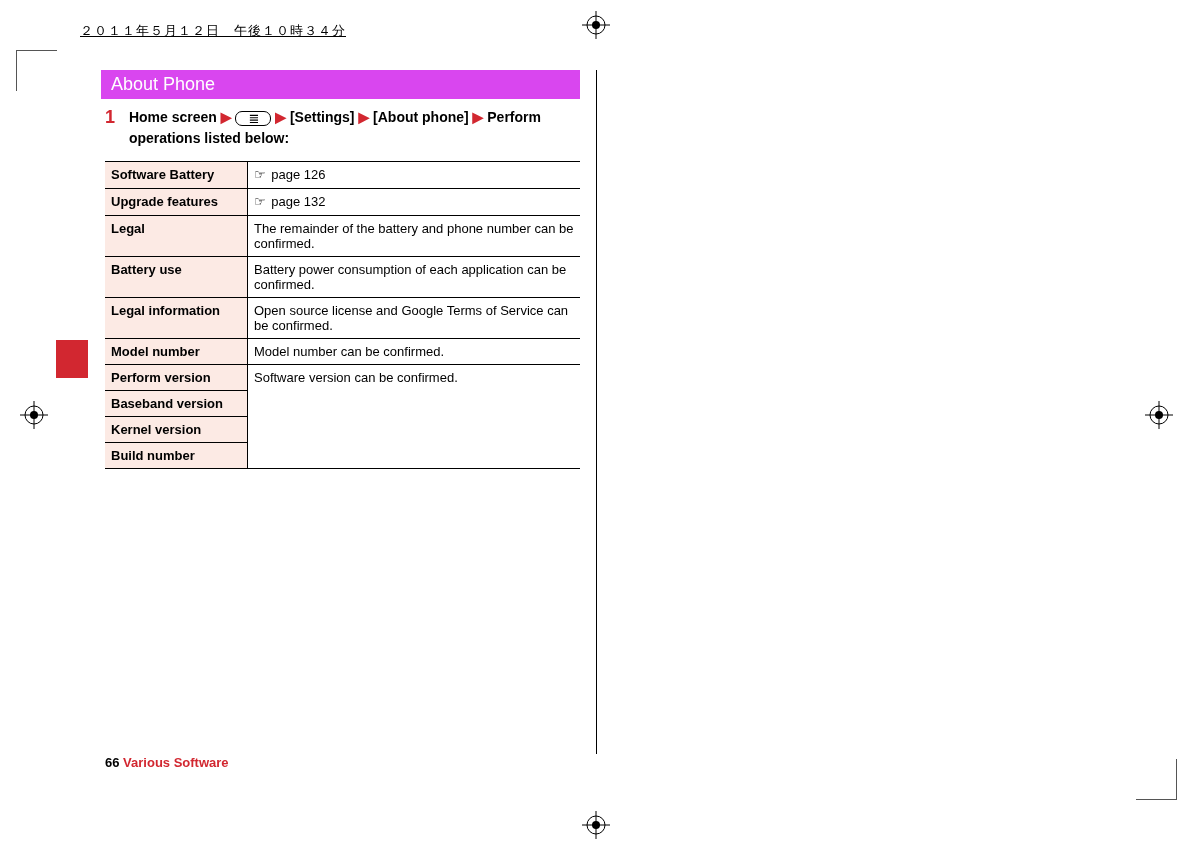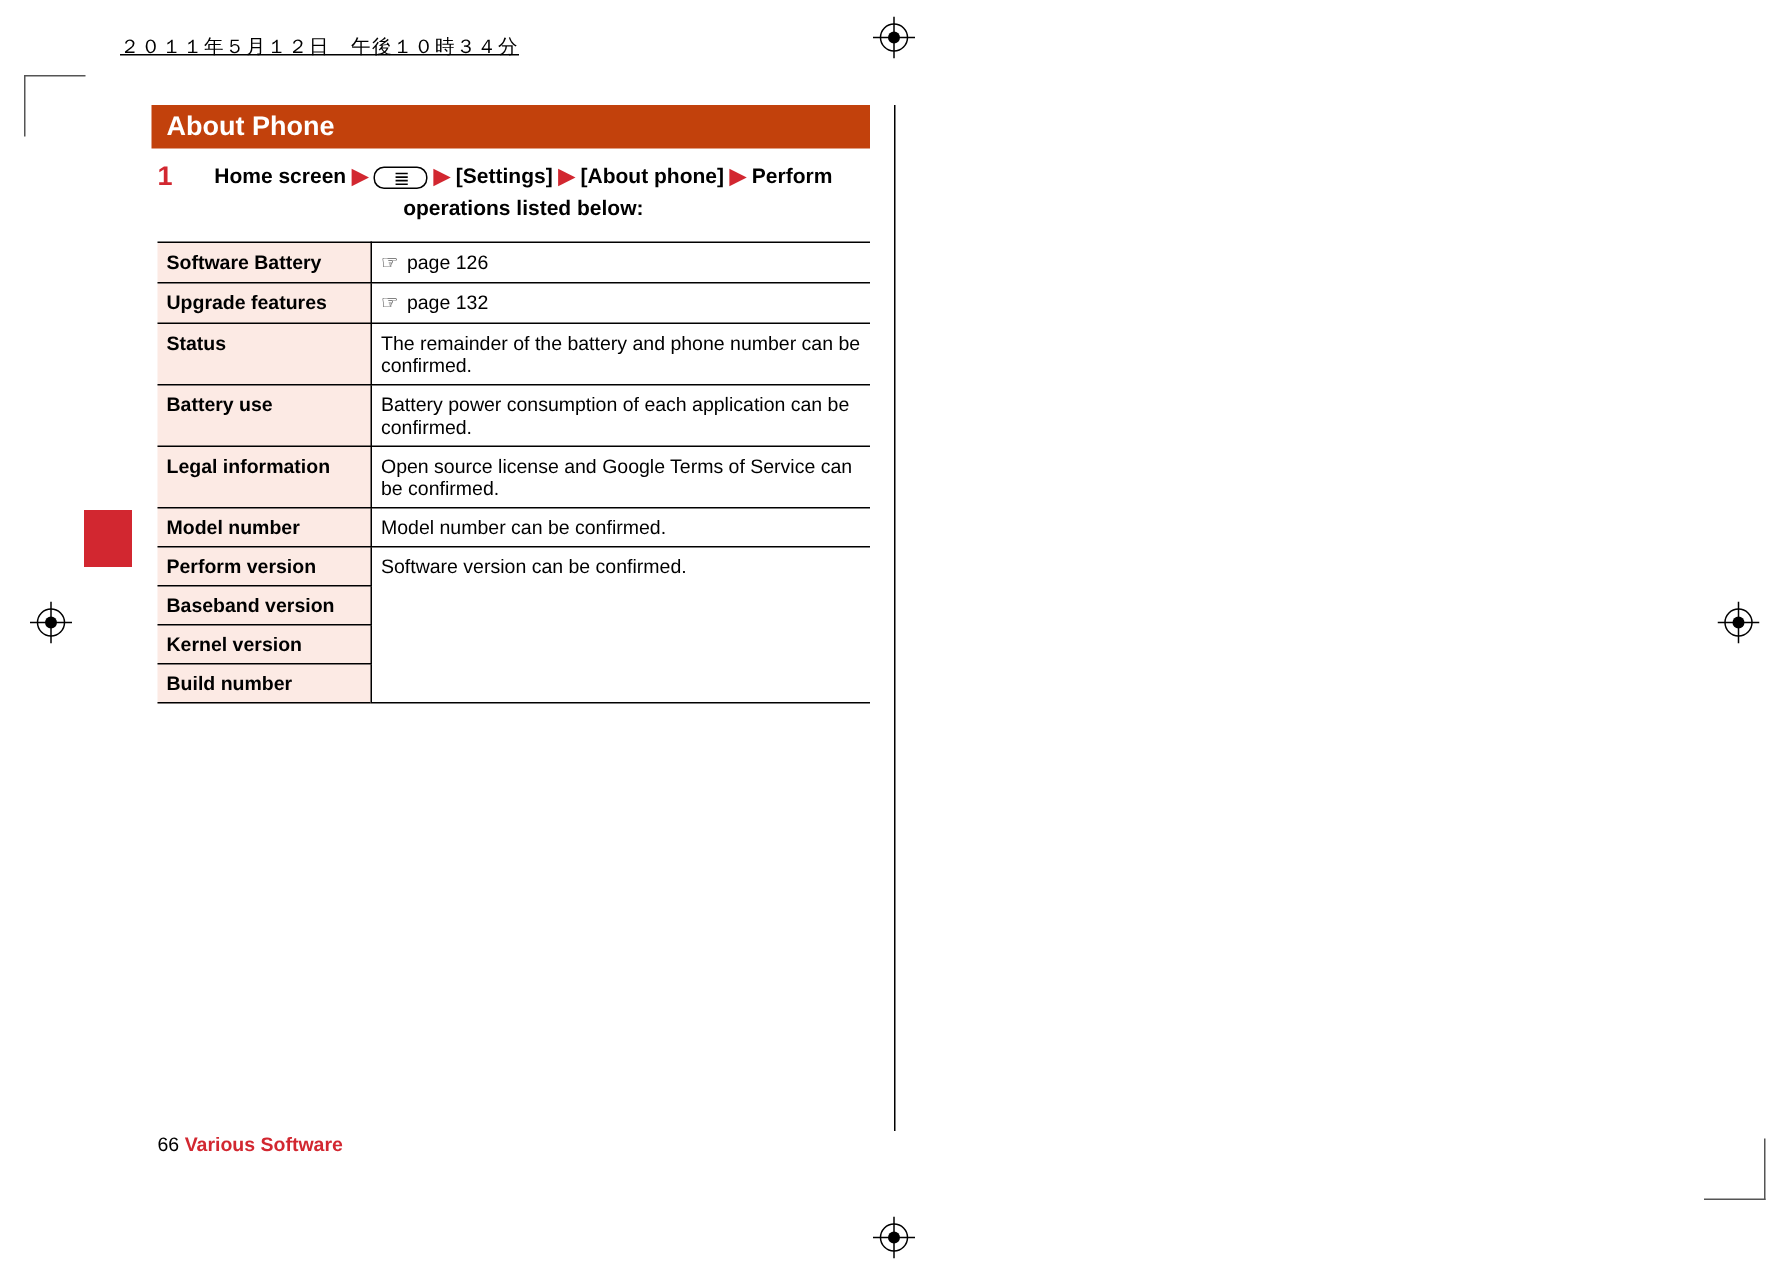--- a/index.html
+++ b/index.html
@@ -43,23 +43,23 @@
   }
   .column-divider {
     position: absolute;
     top: 70px;
     left: 596px;
     width: 0;
     height: 684px;
     border-left: 1px solid #000;
   }
   .section-header {
-    background: #c2410c;
+    background: #d946ef;
     color: #ffffff;
-    font-weight: bold;
+    font-weight: normal;
     font-size: 18px;
     padding: 4px 10px;
     margin-left: -4px;
   }
   .step {
     margin-top: 8px;
     font-size: 14px;
     font-weight: bold;
   }
   .step-num {
@@ -67,21 +67,20 @@
     font-size: 18px;
     display: inline-block;
     width: 20px;
     vertical-align: top;
   }
   .step-body {
     display: inline-block;
     width: 440px;
     vertical-align: top;
     line-height: 1.5;
-    text-align: center;
   }
   .arrow { color: #d22730; font-weight: bold; }
   .menu-key {
     display: inline-block;
     width: 34px;
     height: 13px;
     border: 1px solid #000;
     border-radius: 7px;
     vertical-align: middle;
     position: relative;
@@ -128,21 +127,21 @@
     width: 32px;
     height: 38px;
     background: #d22730;
   }
   .footer {
     position: absolute;
     bottom: 0;
     left: 0;
     font-size: 13px;
   }
-  .footer .pnum { font-weight: normal; color: #000; }
+  .footer .pnum { font-weight: bold; color: #000; }
   .footer .ptitle { font-weight: bold; color: #d22730; }
 </style>
 </head>
 <body>
 
 <div class="crop-corner-tl"></div>
 <div class="crop-corner-br"></div>
 
 <div class="timestamp">２０１１年５月１２日　午後１０時３４分</div>
 
@@ -205,21 +204,21 @@
     <tbody>
         <tr>
       <th>Software Battery</th>
       <td><span class="ref-icon">☞</span><span> page 126</span></td>
     </tr>
     <tr>
       <th>Upgrade features</th>
       <td><span class="ref-icon">☞</span><span> page 132</span></td>
     </tr>
     <tr>
-      <th>Status</th>
+      <th>Legal</th>
       <td>The remainder of the battery and phone number can be confirmed.</td>
     </tr>
     <tr>
       <th>Battery use</th>
       <td>Battery power consumption of each application can be confirmed.</td>
     </tr>
     <tr>
       <th>Legal information</th>
       <td>Open source license and Google Terms of Service can be confirmed.</td>
     </tr>

